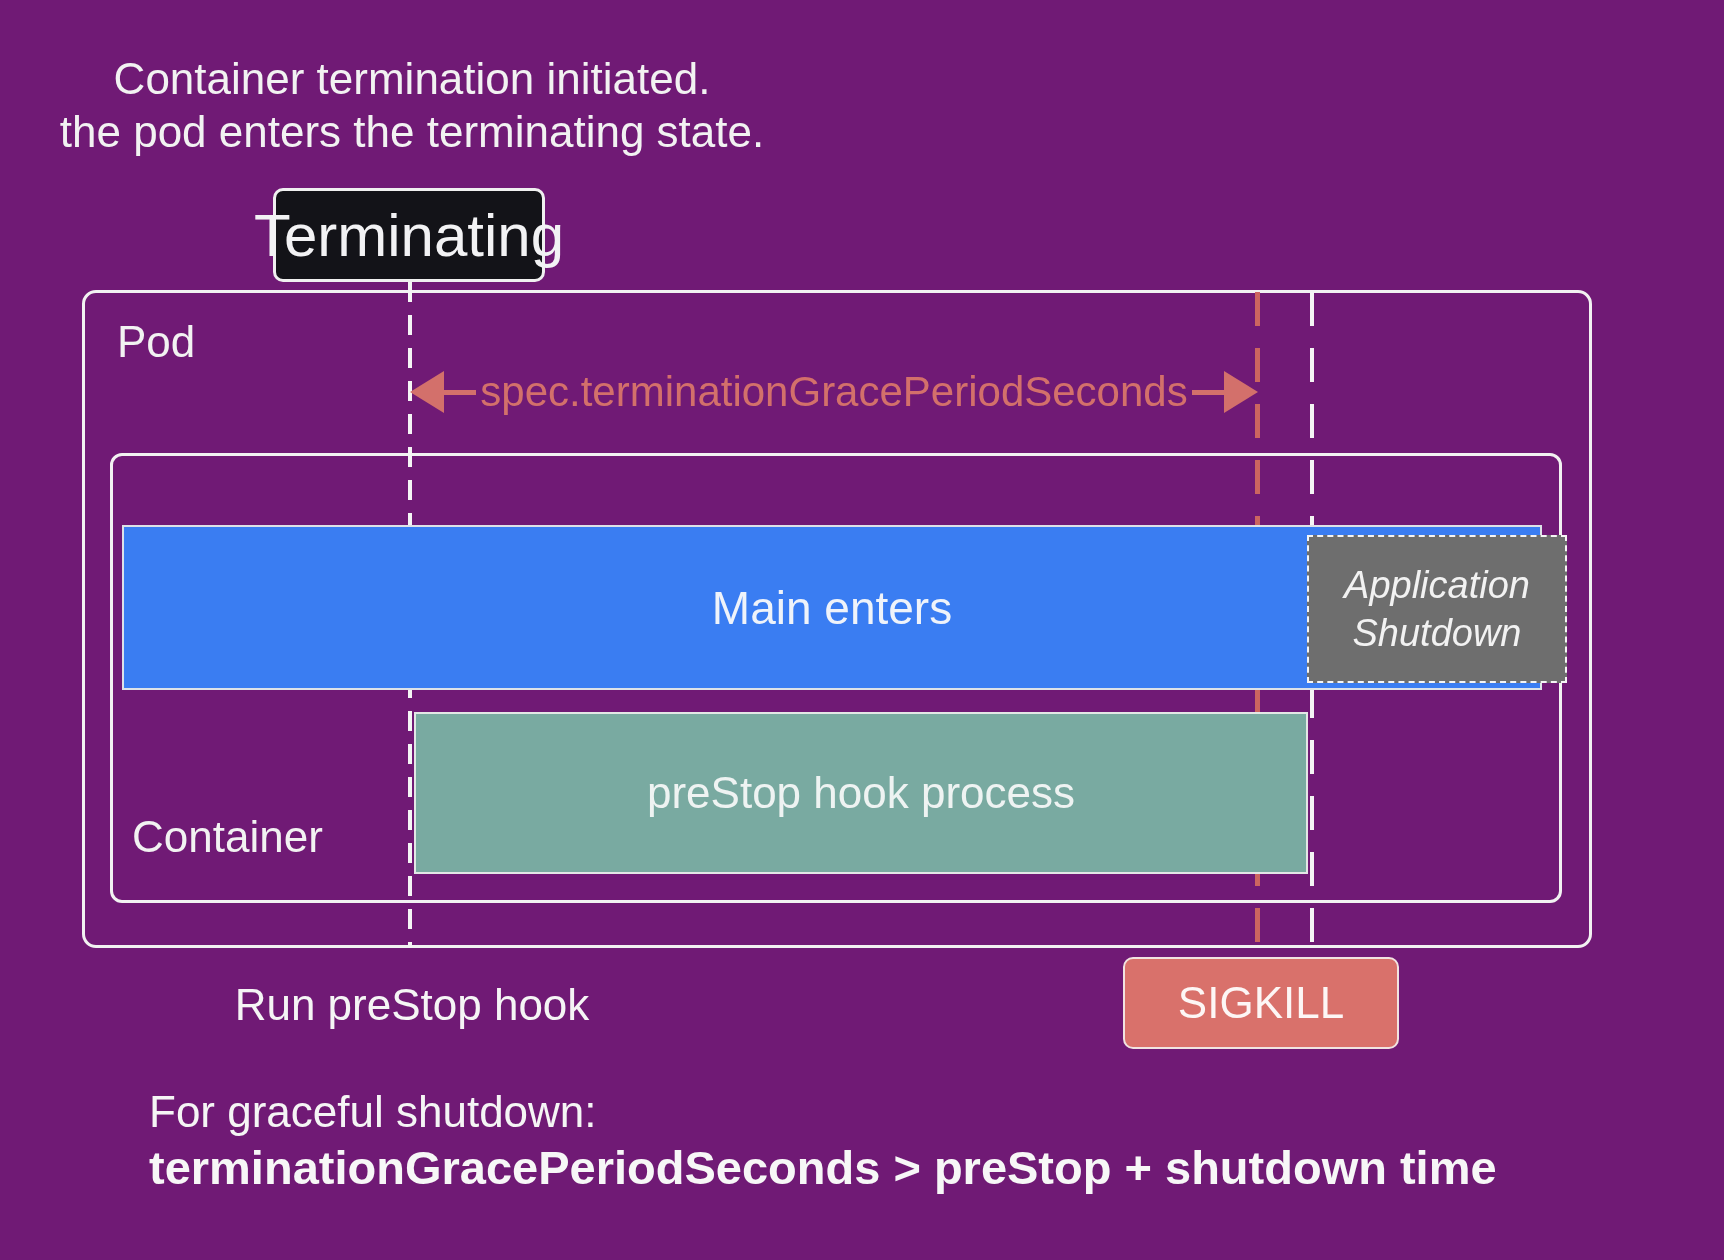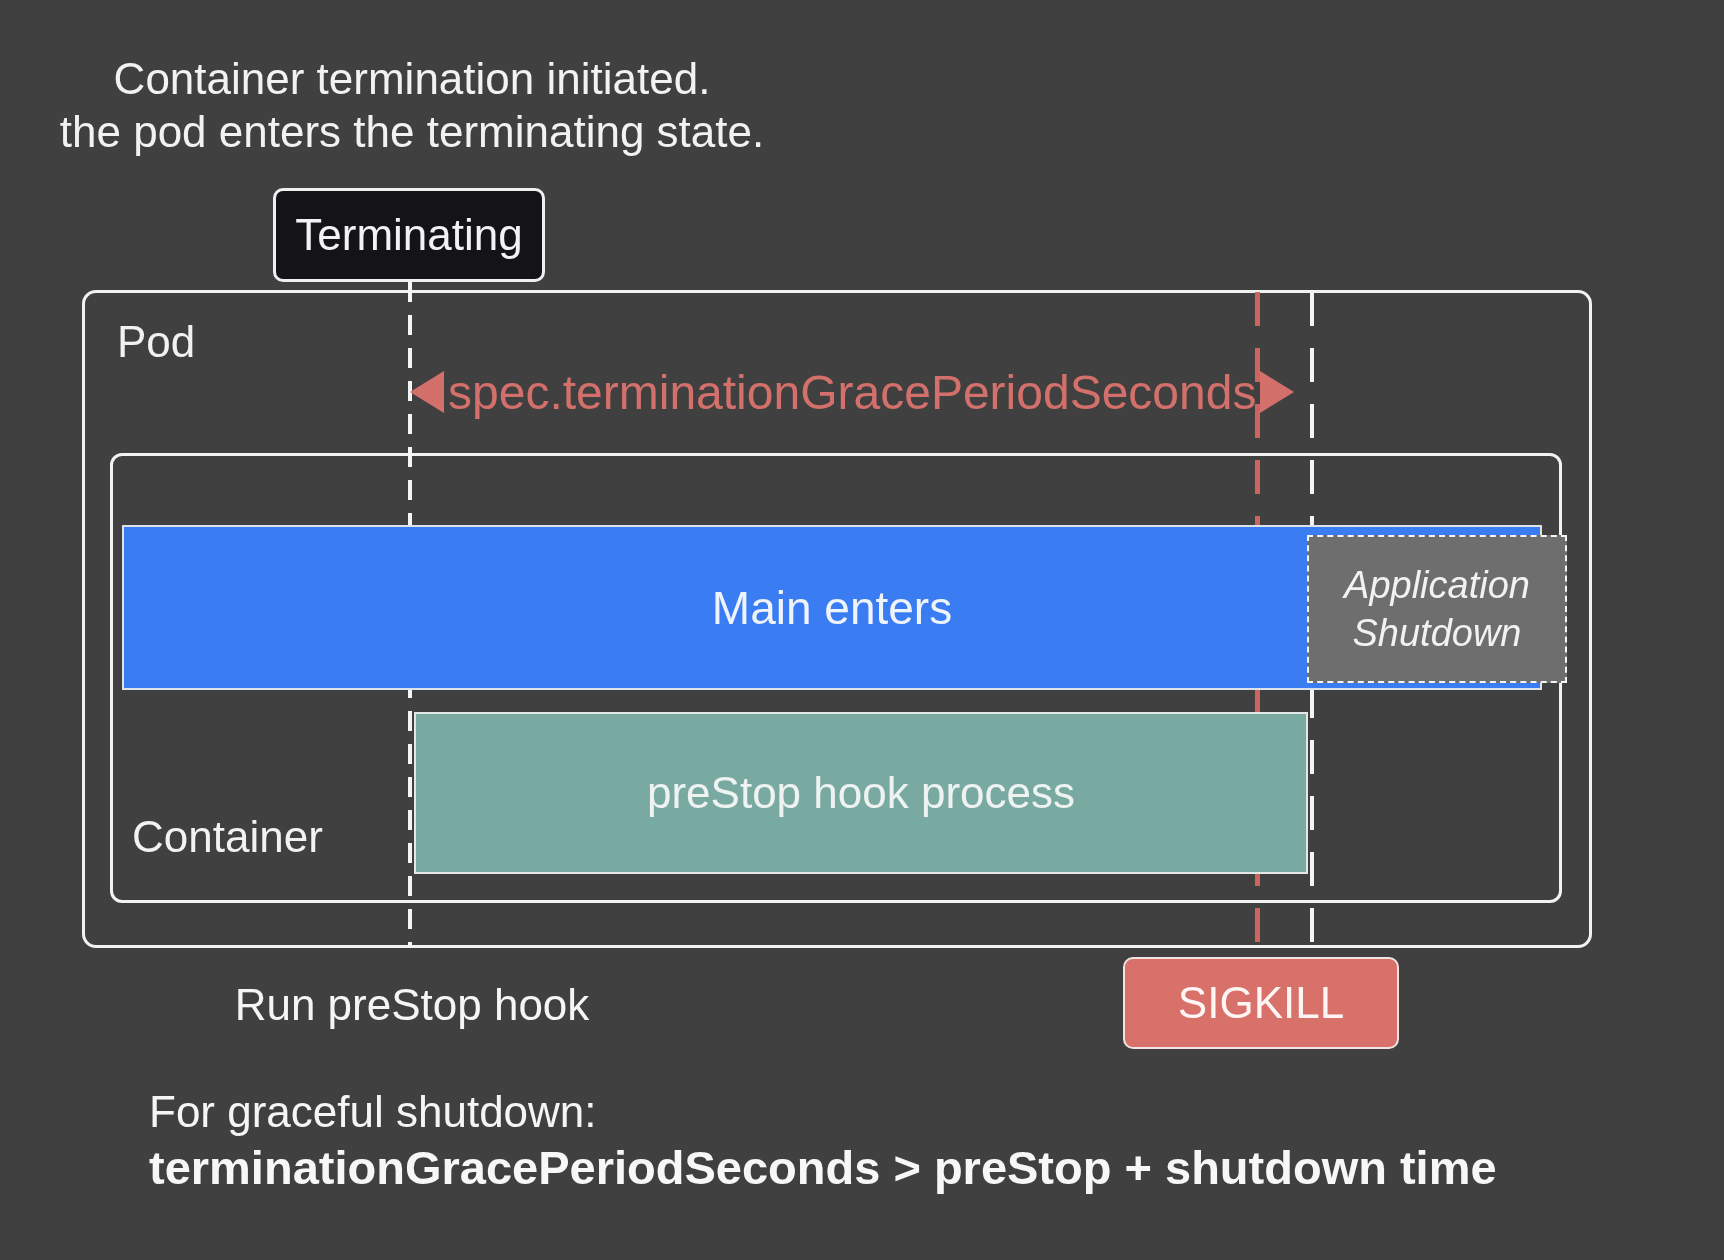--- a/index.html
+++ b/index.html
@@ -1,35 +1,35 @@
 <!DOCTYPE html>
 <html style="--accent_red: #d3706b; --red_dash: #cc6560; --sigkill_bg: #d9716b; --blue: #3a7df2; --green: #79aaa1; --gray: #6e6e6e; --badge_bg: #131318; --outline_white: #f2f2f2; --background: #000000;"><head>
 <meta charset="utf-8">
 <style>
   html,body{margin:0;padding:0;background:#000;}
   #canvas{
     position:relative;
     width:1724px;height:1260px;
-    background:#404040;
+    background:#701a75;
     font-family:"Liberation Sans", sans-serif;
     color:#f2f2f2;
     overflow:hidden;
   }
   .abs{position:absolute;}
 
   
   #heading{left:0;top:52px;width:824px;text-align:center;
     font-size:44px;line-height:53px;color:#f2f2f2;}
 
   
   #terminating-badge{left:273px;top:188px;width:272px;height:94px;
     box-sizing:border-box;border:3px solid #f0f0f0;border-radius:10px;
     background:var(--badge_bg,#131318);
     display:flex;align-items:center;justify-content:center;
-    font-size:44px;color:#f2f2f4;z-index:4;}
+    font-size:60px;color:#f2f2f4;z-index:4;}
 
   
   #pod-box{left:82px;top:290px;width:1510px;height:658px;box-sizing:border-box;
     border:3px solid #f2f2f2;border-radius:14px;z-index:0;}
   #pod-label{left:117px;top:317px;font-size:44px;z-index:4;}
   #container-box{left:110px;top:453px;width:1452px;height:450px;box-sizing:border-box;
     border:3px solid #f2f2f2;border-radius:12px;z-index:0;}
   #container-label{left:132px;top:812px;font-size:44px;z-index:4;}
 
   
@@ -58,21 +58,21 @@
   
   #grace-annotation{left:410px;top:366px;width:848px;height:52px;
     display:flex;align-items:center;z-index:4;}
   #grace-annotation .head-left{width:0;height:0;
     border-top:21px solid transparent;border-bottom:21px solid transparent;
     border-right:34px solid var(--accent_red,#d3706b);}
   #grace-annotation .head-right{width:0;height:0;
     border-top:21px solid transparent;border-bottom:21px solid transparent;
     border-left:34px solid var(--accent_red,#d3706b);}
   #grace-annotation .shaft{flex:1;height:5px;background:var(--accent_red,#d3706b);}
-  #grace-annotation .ann-text{font-size:48px;color:var(--accent_red,#d3706b);
+  #grace-annotation .ann-text{font-size:42px;color:var(--accent_red,#d3706b);
     white-space:nowrap;margin:0 4px;}
 
   
   #run-prestop-label{left:162px;top:980px;width:500px;text-align:center;
     font-size:44px;color:#f5f5f5;}
   #sigkill-badge{left:1123px;top:957px;width:276px;height:92px;box-sizing:border-box;
     background:var(--sigkill_bg,#d9716b);border:2px solid #f1e3e1;border-radius:10px;
     display:flex;align-items:center;justify-content:center;
     font-size:44px;color:#fdf6f5;z-index:4;text-align:center;}
 

